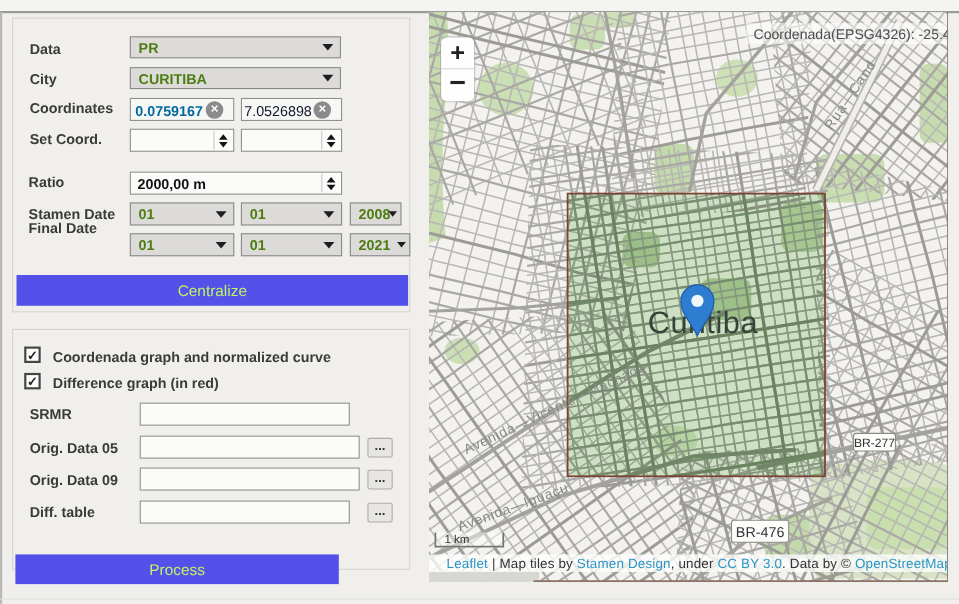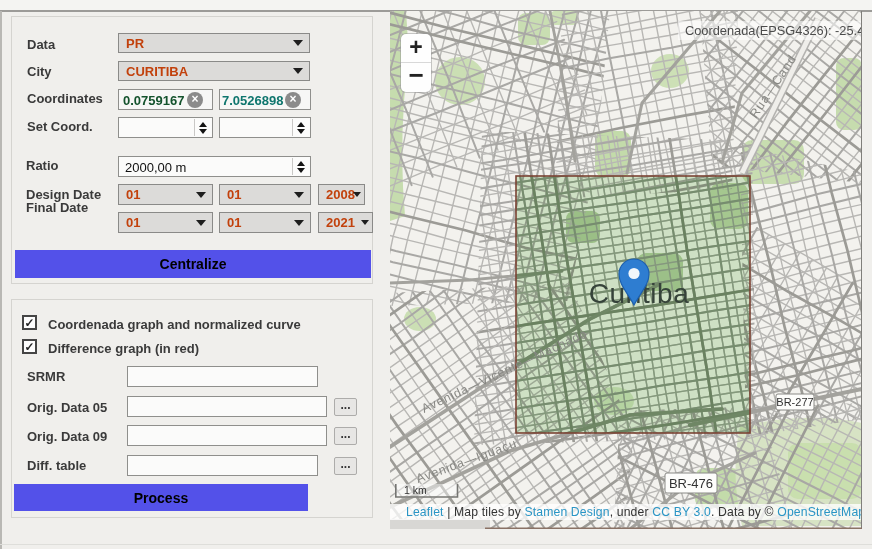--- a/index.html
+++ b/index.html
@@ -1,75 +1,75 @@
 <!DOCTYPE html>
 <html><head><meta charset="utf-8">
 <style>
 *{margin:0;padding:0;box-sizing:border-box}
 html,body{width:872px;height:549px;background:#f0efec;font-family:"Liberation Sans",sans-serif;overflow:hidden;position:relative}
 .abs{position:absolute}
 .lbl{position:absolute;font-size:13px;font-weight:bold;color:#3a3a3a;white-space:nowrap}
-.combo{position:absolute;background:#dcdbd9;border:1px solid #8a8a88;font-size:13px;font-weight:bold;color:#c2410c;display:flex;align-items:center;padding-left:7px}
+.combo{position:absolute;background:#dcdbd9;border:1px solid #8a8a88;font-size:13px;font-weight:bold;color:#4d7c0f;display:flex;align-items:center;padding-left:7px}
 .combo .arr{position:absolute;right:6px;top:50%;margin-top:-3px;width:0;height:0;border-left:5.5px solid transparent;border-right:5.5px solid transparent;border-top:6.5px solid #1e1e1e}
 .tin{position:absolute;background:#fbfbfa;border:1px solid #8f8f8c}
 .spin{position:absolute;right:1px;top:1px;bottom:1px;width:17px;background:#fcfcfb;border-left:1px solid #c9c8c6}
 .spin i{position:absolute;left:50%;width:0;height:0;margin-left:-4.5px;border-left:4.5px solid transparent;border-right:4.5px solid transparent}
 .spin i.u{top:2.5px;border-bottom:5px solid #141414}
 .spin i.d{bottom:2.5px;border-top:5px solid #141414}
 
-.bluebtn{position:absolute;background:#5351e9;color:#000000;font-size:14px;font-weight:bold;display:flex;align-items:center;justify-content:center}
+.bluebtn{position:absolute;background:#5351e9;color:#bef264;font-size:14px;font-weight:normal;display:flex;align-items:center;justify-content:center}
 .gbox{position:absolute;border:1px solid #d5d4d0}
 .chk{position:absolute;width:15px;height:15px;background:#fdfdfd;border:2px solid #454545;color:#222;font-size:12px;font-weight:bold;line-height:12px;text-align:center;overflow:hidden}
 .xc{position:absolute;width:16px;height:16px;border-radius:50%;background:#8b8b8b;color:#fff;font-size:12px;font-weight:bold;text-align:center;line-height:15px}
 .dots{position:absolute;width:23px;height:18px;background:#e7e6e4;border:1px solid #adacaa;border-radius:2px;font-size:12px;color:#333;text-align:center;line-height:12px;font-weight:bold}
 </style></head>
 <body>
 <div class="abs" style="left:0;top:0;width:872px;height:10px;background:#f4f4f2"></div>
 <div class="abs" style="left:0;top:10px;width:872px;height:1.5px;background:#9c9b98"></div>
 <div class="abs" style="left:0;top:11px;width:1.5px;height:538px;background:#b9b8b4"></div>
 <div class="abs" style="left:0;top:544px;width:872px;height:1px;background:#dededa"></div>
 
 <div class="gbox" style="left:11px;top:16px;width:362px;height:268px"></div>
 <div class="gbox" style="left:11px;top:299px;width:362px;height:219px"></div>
 
 <div class="lbl" style="left:27px;top:37px">Data</div>
 <div class="combo" style="left:118px;top:33px;width:192px;height:20px">PR<span class="arr"></span></div>
 <div class="lbl" style="left:27px;top:64px">City</div>
 <div class="combo" style="left:118px;top:61px;width:192px;height:20px">CURITIBA<span class="arr"></span></div>
 <div class="lbl" style="left:27px;top:91px">Coordinates</div>
 <div class="tin" style="left:118px;top:89px;width:95px;height:21px;background:#f7f7f6">
-    <span style="position:absolute;left:4px;top:3px;font-size:13px;font-weight:bold;color:#14532d">0.0759167</span>
+    <span style="position:absolute;left:4px;top:3px;font-size:13px;font-weight:bold;color:#0369a1">0.0759167</span>
     <span class="xc" style="right:9px;top:2px">×</span>
   </div>
 <div class="tin" style="left:219px;top:89px;width:92px;height:21px;background:#f7f7f6">
-    <span style="position:absolute;left:2px;top:3px;font-size:13px;font-weight:bold;color:#0f766e">7.0526898</span>
+    <span style="position:absolute;left:2px;top:3px;font-size:13px;font-weight:normal;color:#0f172a">7.0526898</span>
     <span class="xc" style="right:9px;top:2px">×</span>
   </div>
 <div class="lbl" style="left:27px;top:119px">Set Coord.</div>
 <div class="tin" style="left:118px;top:117px;width:95px;height:21px">
     <span class="spin">
       <i class="u"></i>
       <i class="d"></i>
     </span>
   </div>
 <div class="tin" style="left:219px;top:117px;width:92px;height:21px">
     <span class="spin">
       <i class="u"></i>
       <i class="d"></i>
     </span>
   </div>
 <div class="lbl" style="left:26px;top:158px">Ratio</div>
 <div class="tin" style="left:118px;top:156px;width:193px;height:21px">
-    <span style="position:absolute;left:6px;top:3px;font-size:13px;font-weight:normal;color:#111">2000,00 m</span>
+    <span style="position:absolute;left:6px;top:3px;font-size:13px;font-weight:bold;color:#111">2000,00 m</span>
     <span class="spin">
       <i class="u"></i>
       <i class="d"></i>
     </span>
   </div>
-<div class="lbl" style="left:26px;top:187px">Design Date</div>
+<div class="lbl" style="left:26px;top:187px">Stamen Date</div>
 <div class="combo" style="left:118px;top:184px;width:95px;height:21px">01<span class="arr"></span></div>
 <div class="combo" style="left:219px;top:184px;width:92px;height:21px">01<span class="arr"></span></div>
 <div class="combo" style="left:318px;top:184px;width:47px;height:21px">2008<span class="arr" style="border-left-width:4.5px;border-right-width:4.5px;border-top-width:5.5px;right:3px"></span></div>
 <div class="lbl" style="left:26px;top:200px">Final Date</div>
 <div class="combo" style="left:118px;top:212px;width:95px;height:21px">01<span class="arr"></span></div>
 <div class="combo" style="left:219px;top:212px;width:92px;height:21px">01<span class="arr"></span></div>
 <div class="combo" style="left:318px;top:212px;width:55px;height:21px">2021<span class="arr" style="border-left-width:4.5px;border-right-width:4.5px;border-top-width:5.5px;right:3px"></span></div>
 <div class="bluebtn" style="left:15px;top:250px;width:356px;height:28px">Centralize</div>
 
 <div class="chk" style="left:22px;top:315px">✓</div>
@@ -85,21 +85,21 @@
 <div class="dots" style="left:334px;top:398px">...</div>
 
 <div class="lbl" style="left:27px;top:429px">Orig. Data 09</div>
 <div class="tin" style="left:127px;top:425px;width:200px;height:21px"></div>
 <div class="dots" style="left:334px;top:427px">...</div>
 
 <div class="lbl" style="left:27px;top:458px">Diff. table</div>
 <div class="tin" style="left:127px;top:455px;width:191px;height:21px"></div>
 <div class="dots" style="left:334px;top:457px">...</div>
 
-<div class="bluebtn" style="left:14px;top:484px;width:294px;height:27px">Process</div>
+<div class="bluebtn" style="left:14px;top:504px;width:294px;height:27px">Process</div>
 
 <div class="abs" style="left:390px;top:11px;width:472px;height:518px;overflow:hidden">
 <svg width="472" height="518" viewBox="0 0 472 518">
       <rect width="472" height="518" fill="#f3f2ee"></rect>
 <path d="M0,0 L16,0 Q20,40 14,90 Q10,150 15,205 L0,210 Z" fill="#c6dcae"></path>
 <ellipse cx="70" cy="70" rx="25" ry="24" fill="#cbdfb4"></ellipse>
 <rect x="128" y="2" width="32" height="32" rx="8" fill="#c9deb2"></rect>
 <rect x="205" y="120" width="36" height="46" rx="9" fill="#c3dbaa"></rect>
 <ellipse cx="280" cy="60" rx="19" ry="17" fill="#cde0b6"></ellipse>
 <rect x="352" y="129" width="62" height="44" rx="10" fill="#c8ddb0"></rect>

